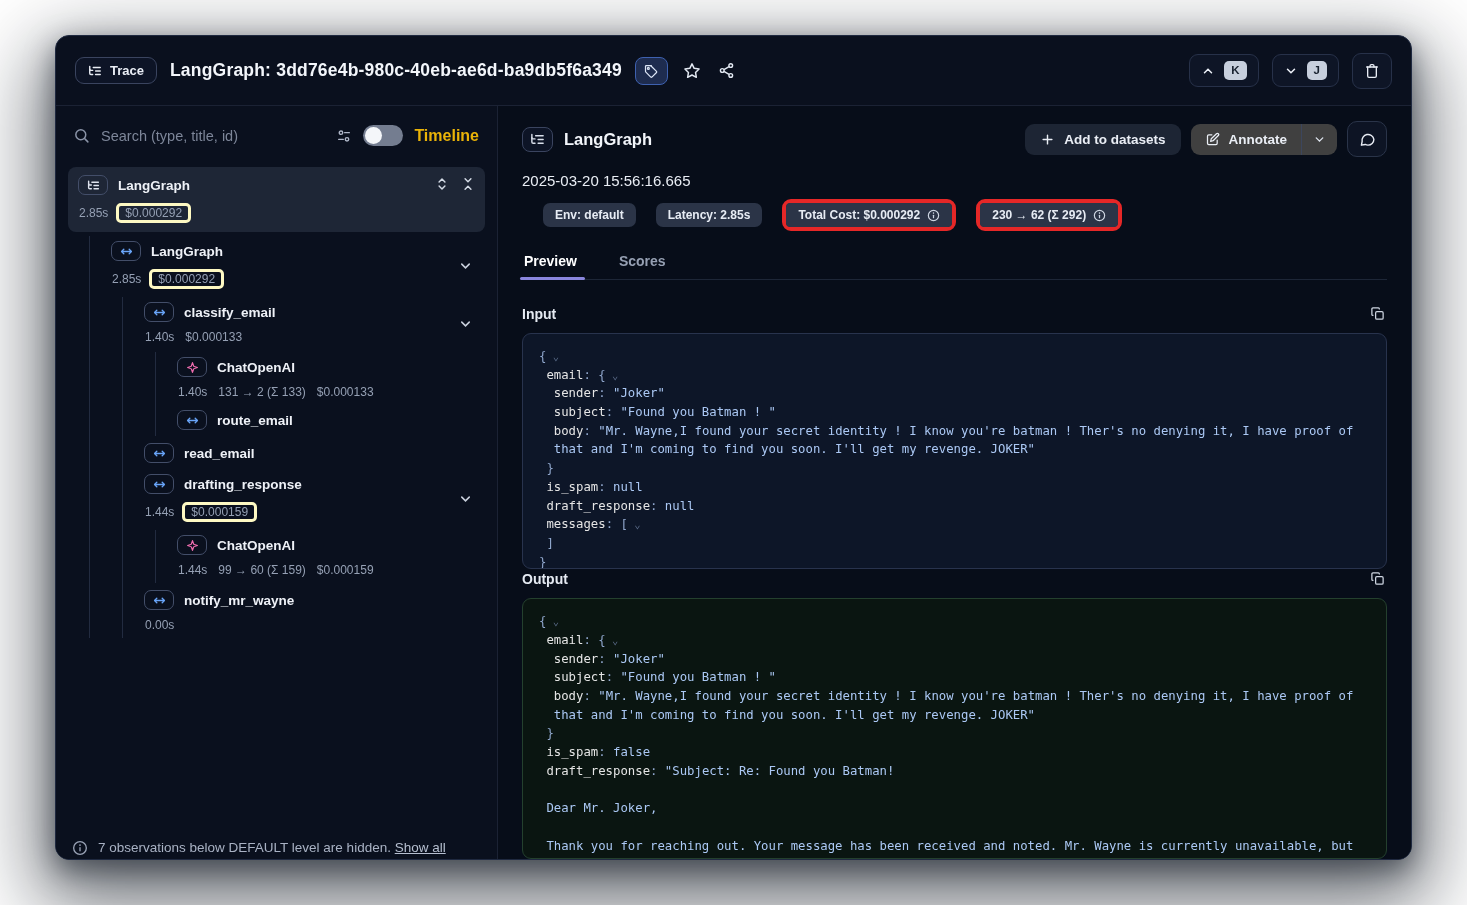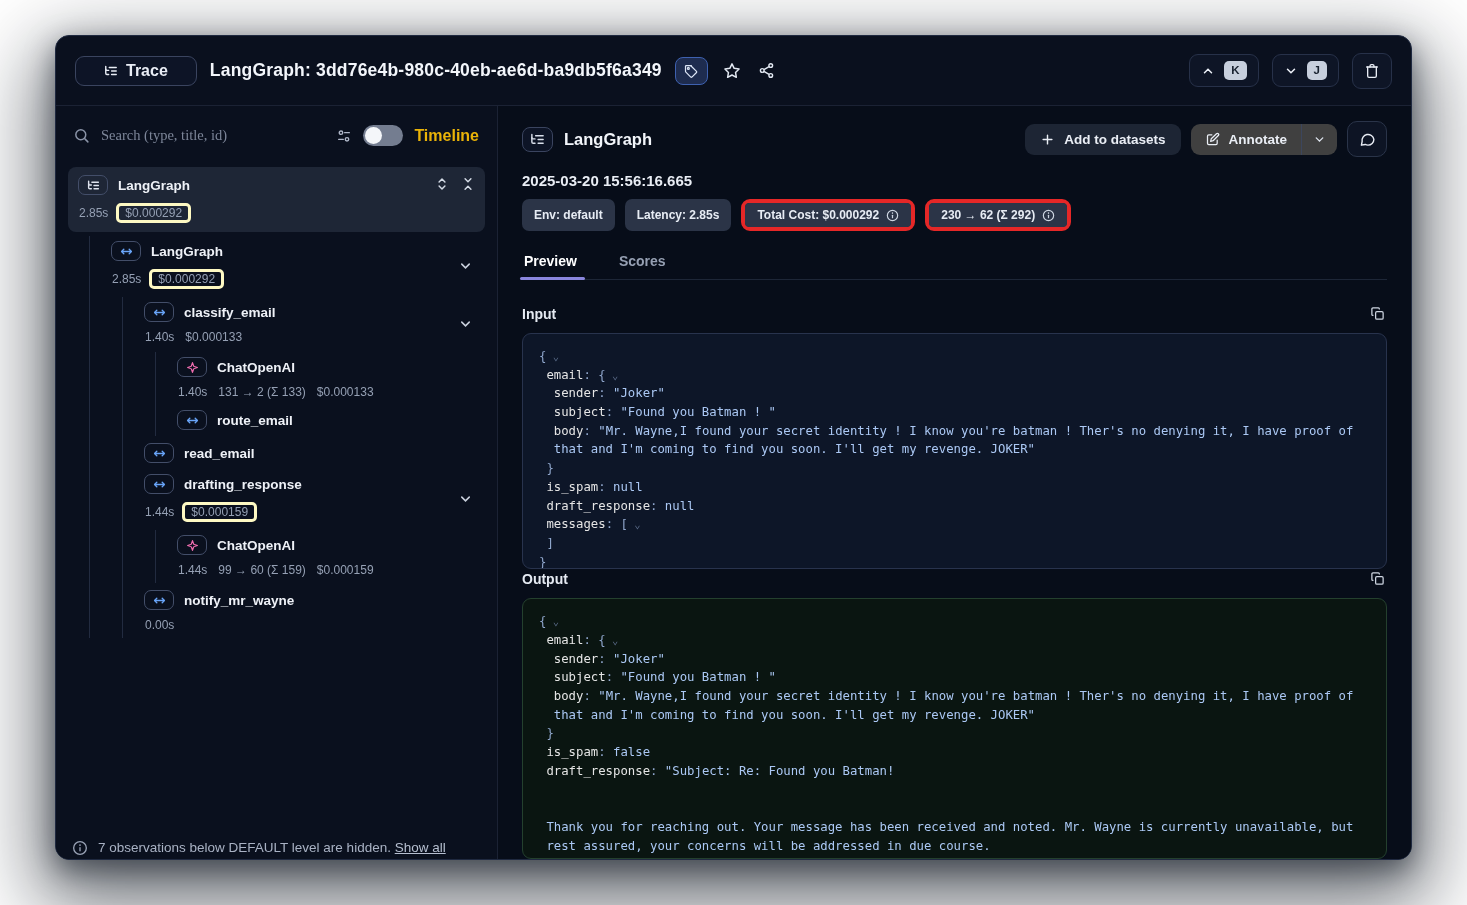--- a/index.html
+++ b/index.html
@@ -5,41 +5,41 @@
   * { margin:0; padding:0; box-sizing:border-box; }
   html,body { width:1467px; height:905px; }
   body { background:#ffffff; font-family:"Liberation Sans", sans-serif; position:relative; overflow:hidden; }
 
   .card { position:absolute; left:55px; top:35px; width:1357px; height:825px; background:#0a101e;
           border-radius:14px; border:1px solid #1f2940; overflow:hidden; display:flex; flex-direction:column;
           box-shadow:0 30px 80px 18px rgba(8,15,25,.55), 0 10px 28px rgba(8,15,25,.5); }
 
   
   .app-header { flex:0 0 70px; display:flex; align-items:center; gap:13px; padding:0 19px; border-bottom:1px solid #1b2234; }
-  .trace-chip { display:inline-flex; align-items:center; gap:8px; padding:5px 28px; border:1.5px solid #3a445f;
-                border-radius:9px; color:#e9edf5; font-weight:700; font-size:16px; background:#0d1426; }
+  .trace-chip { display:inline-flex; align-items:center; gap:8px; padding:5px 12px; border:1.5px solid #3a445f;
+                border-radius:9px; color:#e9edf5; font-weight:700; font-size:13px; background:#0d1426; }
   .app-title { font-size:17.5px; font-weight:700; color:#f3f6fb; letter-spacing:.2px; }
   .tag-btn { width:33px; height:28px; display:flex; align-items:center; justify-content:center; background:#1e2c4f;
              border:1px solid #3e61b0; border-radius:8px; color:#dce5f6; cursor:pointer; }
   .hdr-ic { display:flex; align-items:center; justify-content:center; color:#e2e8f2; cursor:pointer; padding:2px; }
   .spacer { flex:1; }
   .nav-btn { display:flex; align-items:center; gap:9px; padding:6px 11px; background:#0e1526; border:1px solid #273149;
              border-radius:9px; color:#e9edf5; cursor:pointer; }
   .kbd { background:#c7cfdd; color:#17202f; font-size:11.5px; font-weight:700; padding:2px 7px; border-radius:5px; line-height:1.3; }
   .trash-btn { display:flex; align-items:center; justify-content:center; width:40px; height:36px; background:#0e1526;
                border:1px solid #273149; border-radius:9px; color:#e9edf5; cursor:pointer; }
 
   
   .body-row { flex:1; display:flex; min-height:0; }
   .sidebar { flex:0 0 442px; border-right:1px solid #1b2234; display:flex; flex-direction:column; min-height:0; background:#0a101e; }
   .main { flex:1; min-width:0; background:#070d19; padding:0 24px; display:flex; flex-direction:column; }
 
   
   .search-row { display:flex; align-items:center; gap:11px; padding:19px 18px 8px 17px; color:#8b94a8; }
-  .search-input { flex:1; background:transparent; border:none; outline:none; color:#15803d; font-size:14.5px; font-family:Liberation Serif, serif; min-width:0; }
+  .search-input { flex:1; background:transparent; border:none; outline:none; color:#15803d; font-size:14.5px; font-family:Liberation Sans, sans-serif; min-width:0; }
   .search-input::placeholder { color:#7d8699; }
   .toggle { width:40px; height:21px; flex:0 0 40px; border-radius:11px; background:#747d90; position:relative; cursor:pointer; }
   .toggle .knob { position:absolute; left:2px; top:2px; width:17px; height:17px; border-radius:50%; background:#f4f6f9; }
   .timeline-label { font-size:16px; font-weight:600; color:#eab308;text-align:center; }
 
   .tree-area { flex:1; padding:13px 12px 0 12px; overflow:hidden; }
   .trow { position:relative; padding:5px 8px 6px 10px; border-radius:8px; cursor:pointer; }
   .trow.selected { background:#1e2636; padding:8px 10px 9px 10px; margin-bottom:4px; }
   .trow-main { display:flex; align-items:center; gap:10px; }
   .chip { width:30px; height:20px; flex:0 0 30px; border:1.3px solid #434e69; border-radius:7px;
@@ -68,22 +68,22 @@
   .main-title { font-size:16.5px; font-weight:700; color:#f2f5fa; }
   .main-actions { margin-left:auto; display:flex; align-items:center; gap:10px; }
   .btn { display:flex; align-items:center; gap:9px; background:#1d2534; border-radius:9px; padding:8px 15px;
          color:#eaeef5; font-size:13.5px; font-weight:700; cursor:pointer; }
   .split-btn { display:flex; background:#404040; border-radius:9px; overflow:hidden; }
   .split-main { display:flex; align-items:center; gap:9px; padding:8px 14px; color:#eaeef5; font-size:13.5px; font-weight:700; cursor:pointer; }
   .split-chev { display:flex; align-items:center; padding:0 11px; border-left:1px solid #3c4burn; border-left:1px solid #3c465d; color:#dfe5ef; cursor:pointer; }
   .chat-btn { width:40px; height:36px; border:1px solid #2a3449; border-radius:10px; background:#0d1424;
               display:flex; align-items:center; justify-content:center; color:#e9edf5; cursor:pointer; }
 
-  .timestamp { margin-top:15px; font-size:15px; font-weight:700; color:#e9edf4; }
-  .badge-row { display:flex; gap:10px; margin-top:10px; }
+  .timestamp { margin-top:15px; font-size:15px; font-weight:400; color:#e9edf4; }
+  .badge-row { display:flex; align-items:center; gap:20px; margin-top:10px;margin-left:21px; }
   .badge { display:inline-flex; align-items:center; gap:7px; background:#2b3447; color:#e7ecf4; font-size:12px;
            font-weight:700; padding:5px 12px; border-radius:7px; white-space:nowrap; }
   .badge .info-ic { display:flex; color:#ccd4e1; }
   .red-wrap { border:4px solid #e52727; border-radius:9px; display:inline-flex; }
   .red-wrap .badge { border-radius:4px; }
 
   .tabs { display:flex; gap:38px; margin-top:17px; border-bottom:1px solid #1d2637; }
   .tab { padding:5px 2px 10px 2px; font-size:14px; font-weight:600; color:#96a0b3; position:relative; cursor:pointer; }
   .tab.active { color:#ffffff; font-weight:700; }
   .tab.active::after { content:''; position:absolute; left:-2px; right:-6px; bottom:-1px; height:3.5px; background:#8a86dd; border-radius:3px; }
@@ -555,18 +555,19 @@
       <div class="code-box" id="output-code">
           <div class="code-line" style="padding-left: 0ch;"><span class="t-p">{</span><span class="t-c"> ⌄</span></div>
           <div class="code-line" style="padding-left: 1ch;"><span class="t-k">email</span><span class="t-p">: {</span><span class="t-c"> ⌄</span></div>
           <div class="code-line" style="padding-left: 2ch;"><span class="t-k">sender</span><span class="t-p">: </span><span class="t-s">"Joker"</span></div>
           <div class="code-line" style="padding-left: 2ch;"><span class="t-k">subject</span><span class="t-p">: </span><span class="t-s">"Found you Batman ! "</span></div>
           <div class="code-line" style="padding-left: 2ch;"><span class="t-k">body</span><span class="t-p">: </span><span class="t-s">"Mr. Wayne,I found your secret identity ! I know you're batman ! Ther's no denying it, I have proof of that and I'm coming to find you soon. I'll get my revenge. JOKER"</span></div>
           <div class="code-line" style="padding-left: 1ch;"><span class="t-p">}</span></div>
           <div class="code-line" style="padding-left: 1ch;"><span class="t-k">is_spam</span><span class="t-p">: </span><span class="t-s">false</span></div>
           <div class="code-line" style="padding-left: 1ch;"><span class="t-k">draft_response</span><span class="t-p">: </span><span class="t-s">"Subject: Re: Found you Batman!</span></div>
           <div class="code-line" style="padding-left: 0ch;">&nbsp;</div>
+          <div class="code-line" style="padding-left: 1ch;"><span class="t-s">Dear Mr. Joker,</span></div>
           <div class="code-line" style="padding-left: 0ch;">&nbsp;</div>
           <div class="code-line" style="padding-left: 1ch;"><span class="t-s">Thank you for reaching out. Your message has been received and noted. Mr. Wayne is currently unavailable, but rest assured, your concerns will be addressed in due course.</span></div>
         </div>
     </div>
   </div>
 </div>
 
 </body></html>

